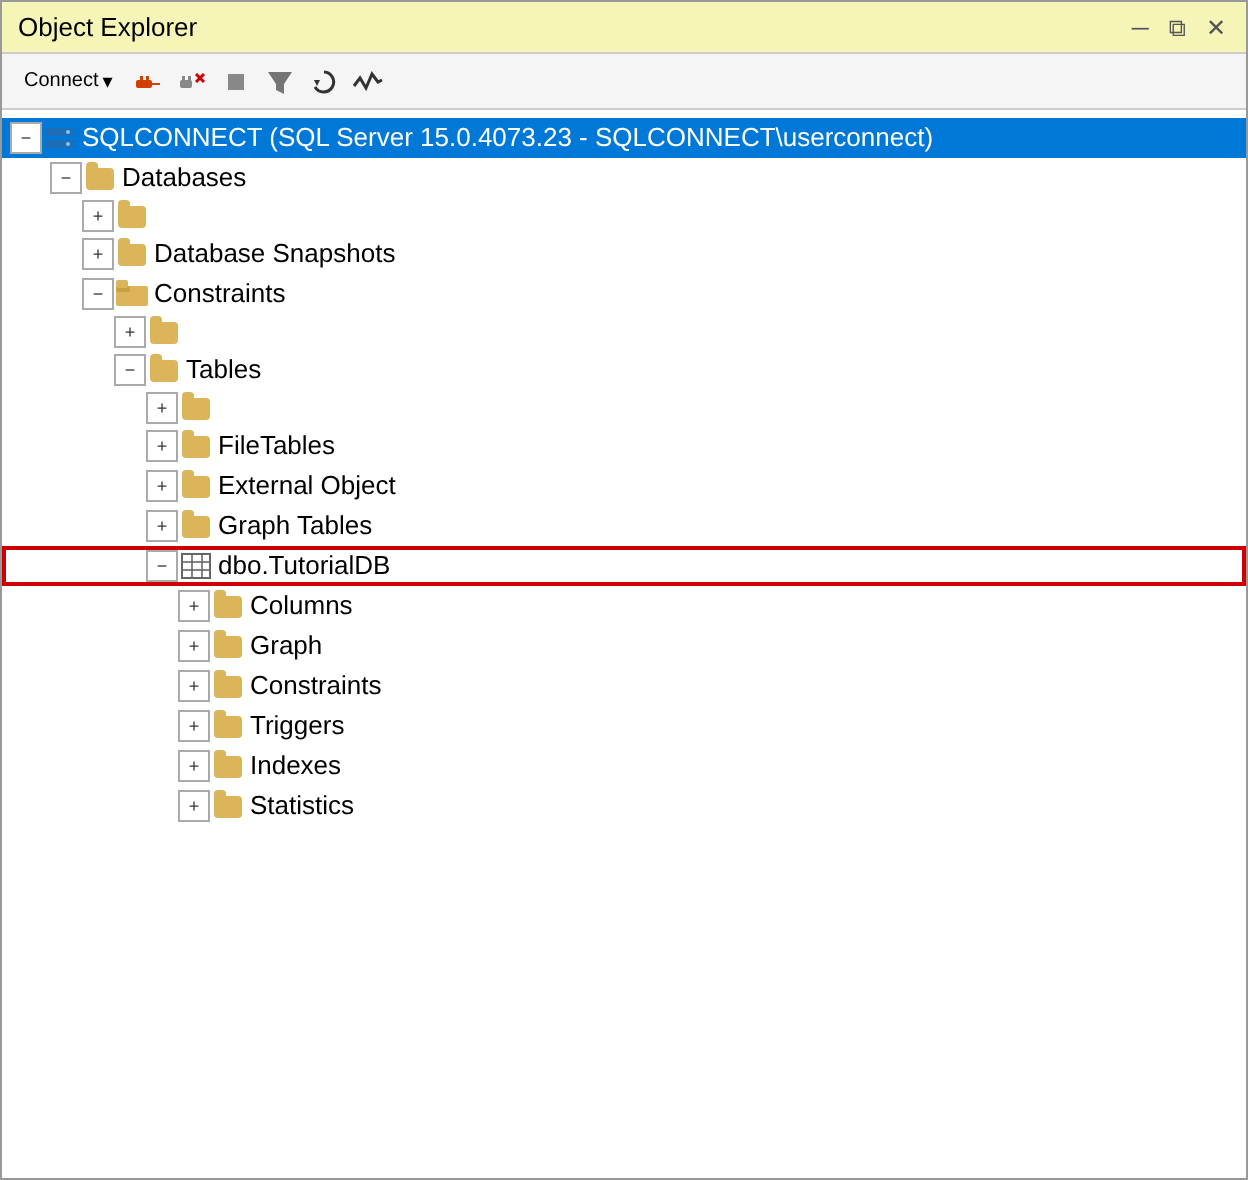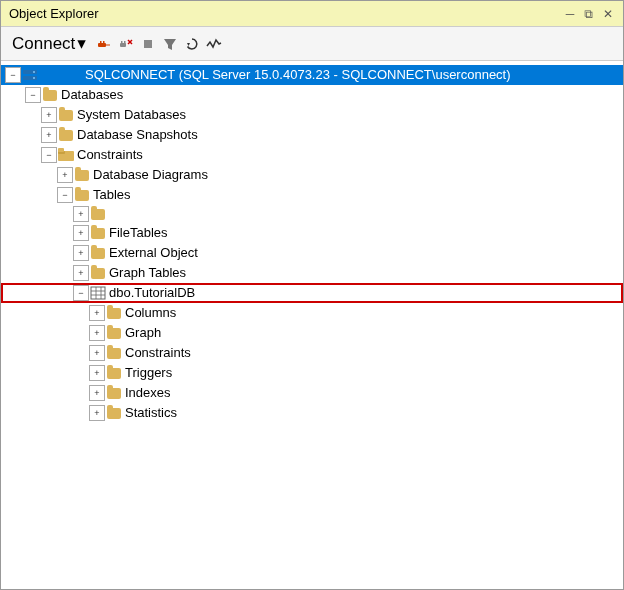--- a/index.html
+++ b/index.html
@@ -57,21 +57,21 @@
       gap: 4px;
       min-height: 28px;
     }
     .toolbar-connect {
       display: flex;
       align-items: center;
       gap: 2px;
       cursor: pointer;
       border: 1px solid transparent;
       padding: 2px 4px;
-      font-size: 17px;
+      font-size: 10px;
     }
     .toolbar-icon {
       width: 18px;
       height: 18px;
       display: flex;
       align-items: center;
       justify-content: center;
       cursor: pointer;
       border: 1px solid transparent;
       font-size: 11px;
@@ -90,21 +90,20 @@
       white-space: nowrap;
       user-select: none;
       line-height: 18px;
     }
     .tree-node.selected {
       background: #0078d7;
       color: #fff;
     }
     .tree-node.selected .node-label {
       color: #fff;
-      margin-left: 44px;
     }
     .tree-node.highlighted {
       outline: 2px solid #cc0000;
       outline-offset: -2px;
     }
     .expand-btn {
       width: 16px;
       height: 16px;
       display: inline-flex;
       align-items: center;
@@ -241,21 +240,20 @@
         <span class="folder-icon"></span>
       </span>
       <span class="node-label">Databases</span>
     </div>
 
     <div class="tree-node indent-3">
       <span class="expand-btn">+</span>
       <span class="node-icon">
         <span class="folder-icon"></span>
       </span>
-      <span class="node-label">System Databases</span>
     </div>
 
     <div class="tree-node indent-3">
       <span class="expand-btn">+</span>
       <span class="node-icon">
         <span class="folder-icon"></span>
       </span>
       <span class="node-label">Database Snapshots</span>
     </div>
 
@@ -269,21 +267,20 @@
         </svg>
       </span>
       <span class="node-label">Constraints</span>
     </div>
 
     <div class="tree-node indent-4">
       <span class="expand-btn">+</span>
       <span class="node-icon">
         <span class="folder-icon"></span>
       </span>
-      <span class="node-label">Database Diagrams</span>
     </div>
 
     <div class="tree-node indent-4">
       <span class="expand-btn">−</span>
       <span class="node-icon">
         <span class="folder-icon"></span>
       </span>
       <span class="node-label">Tables</span>
     </div>
 

